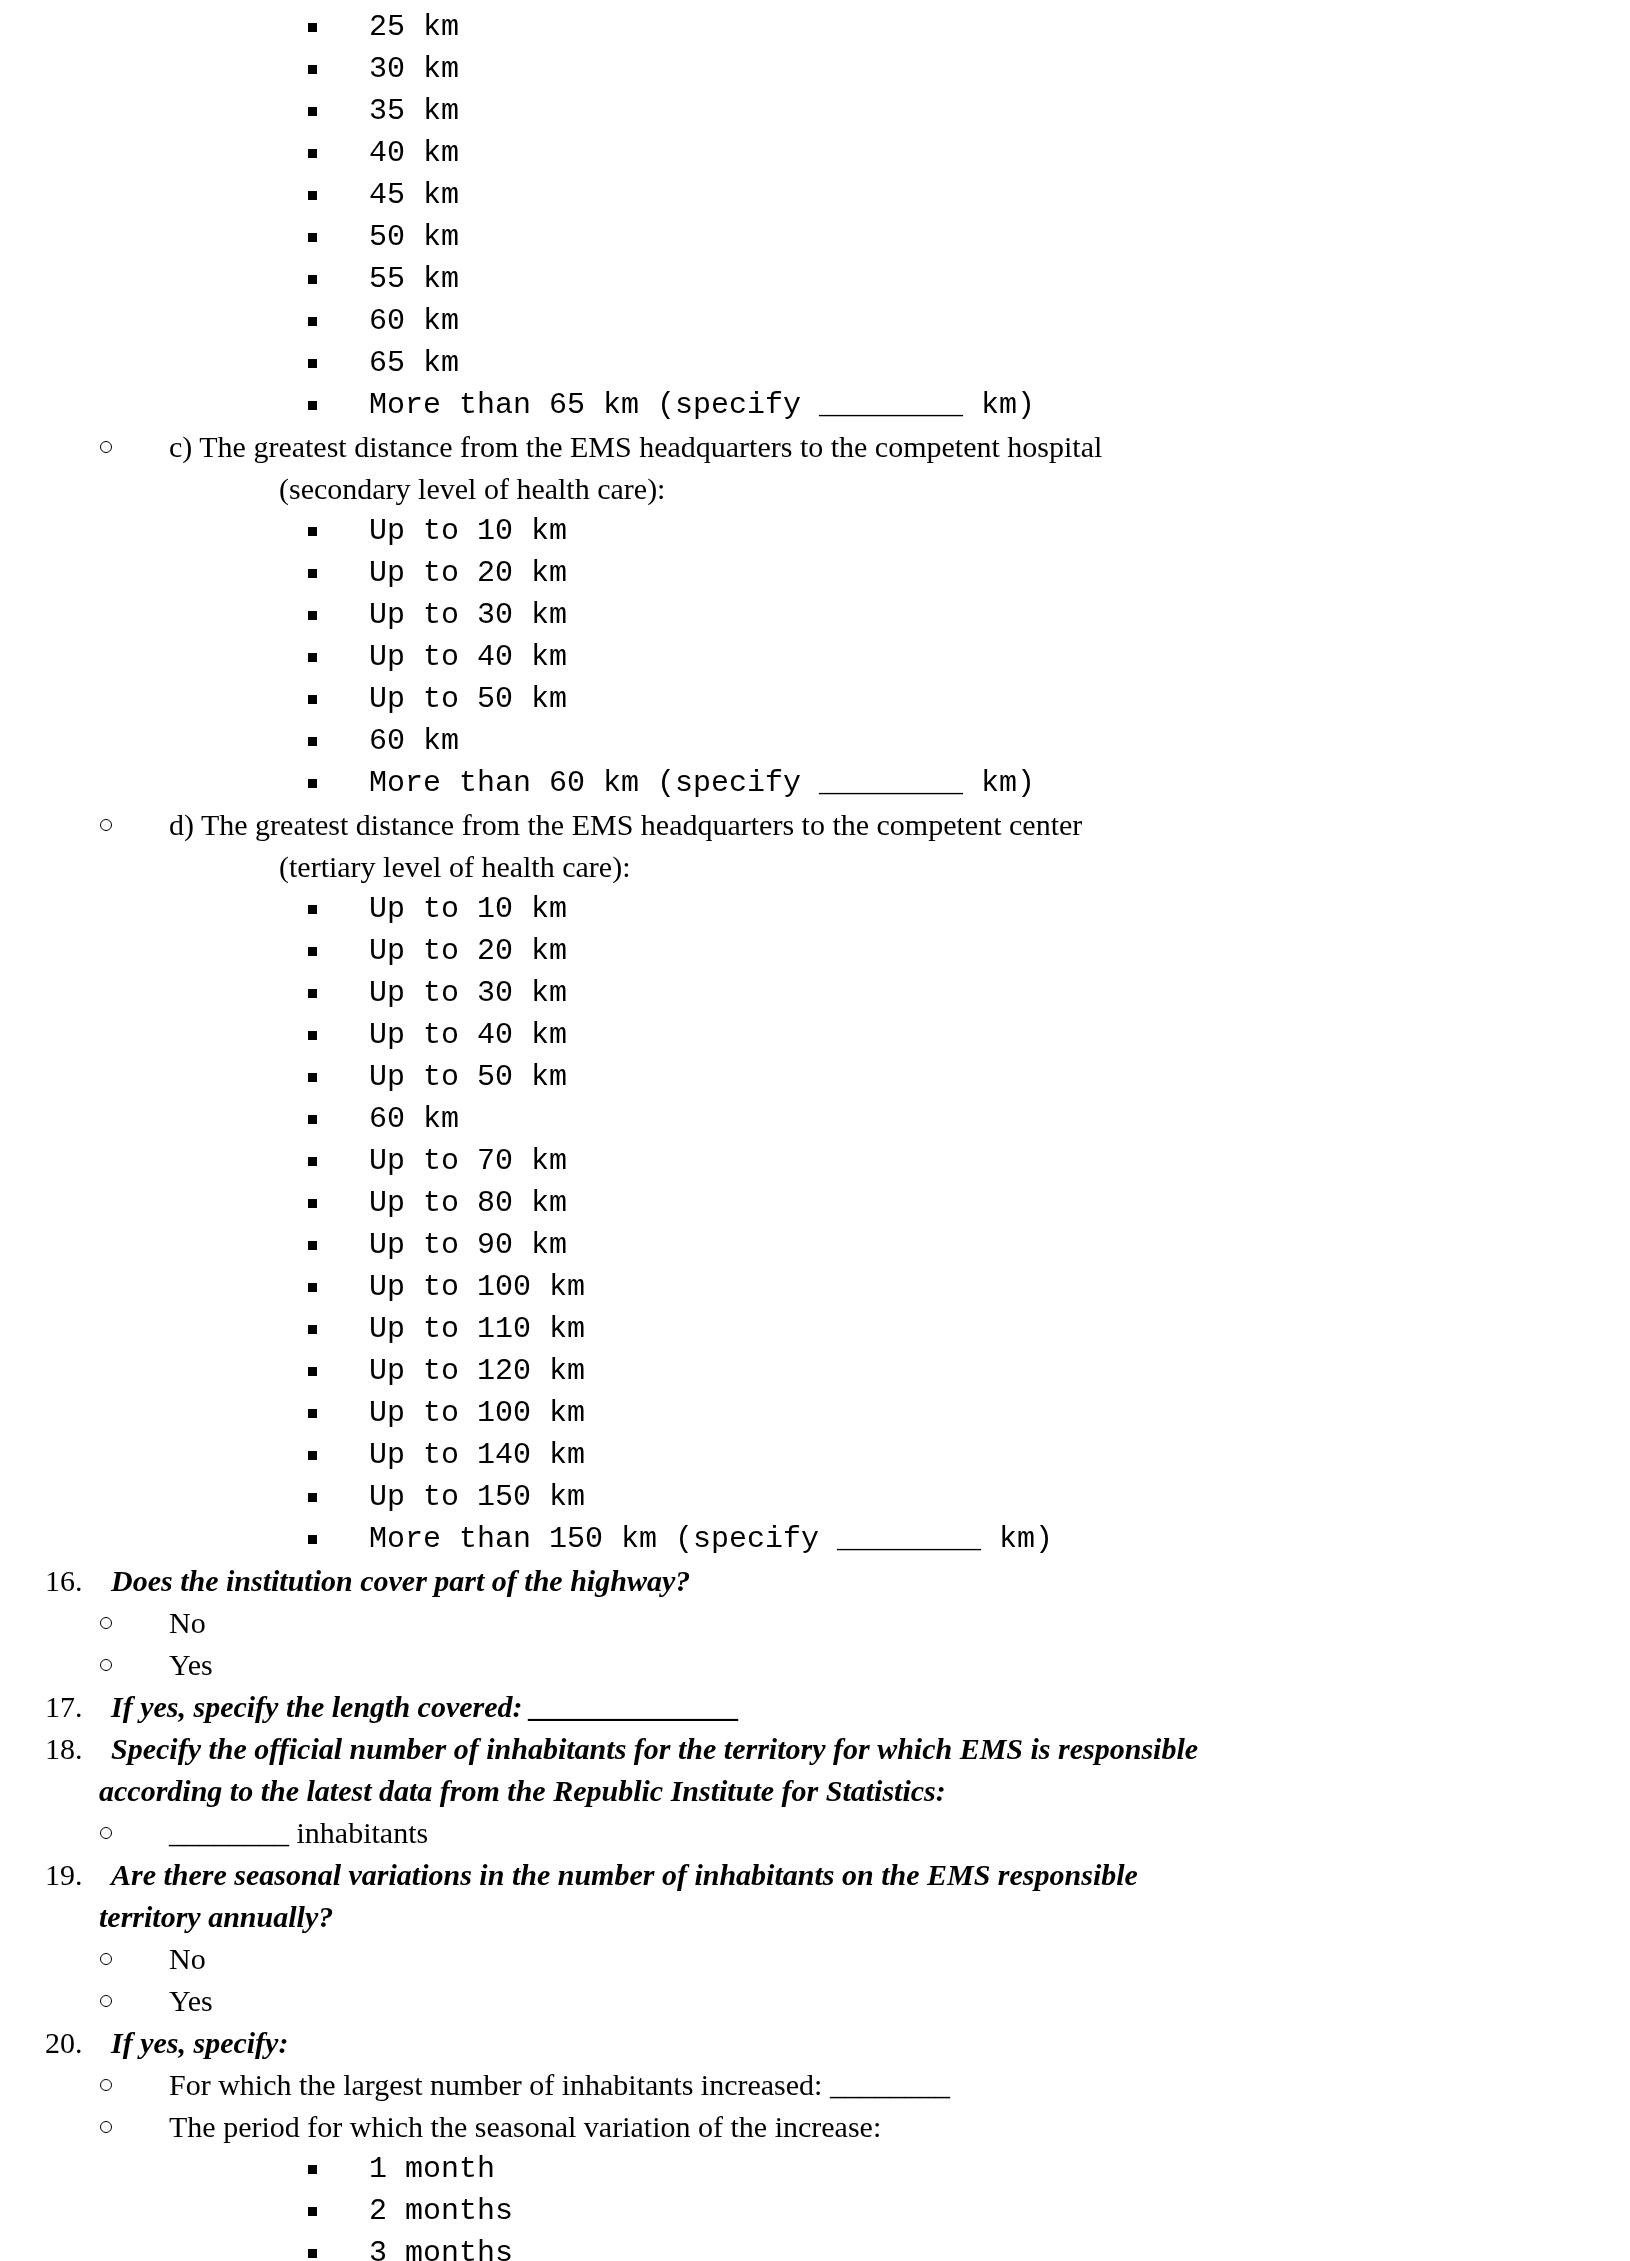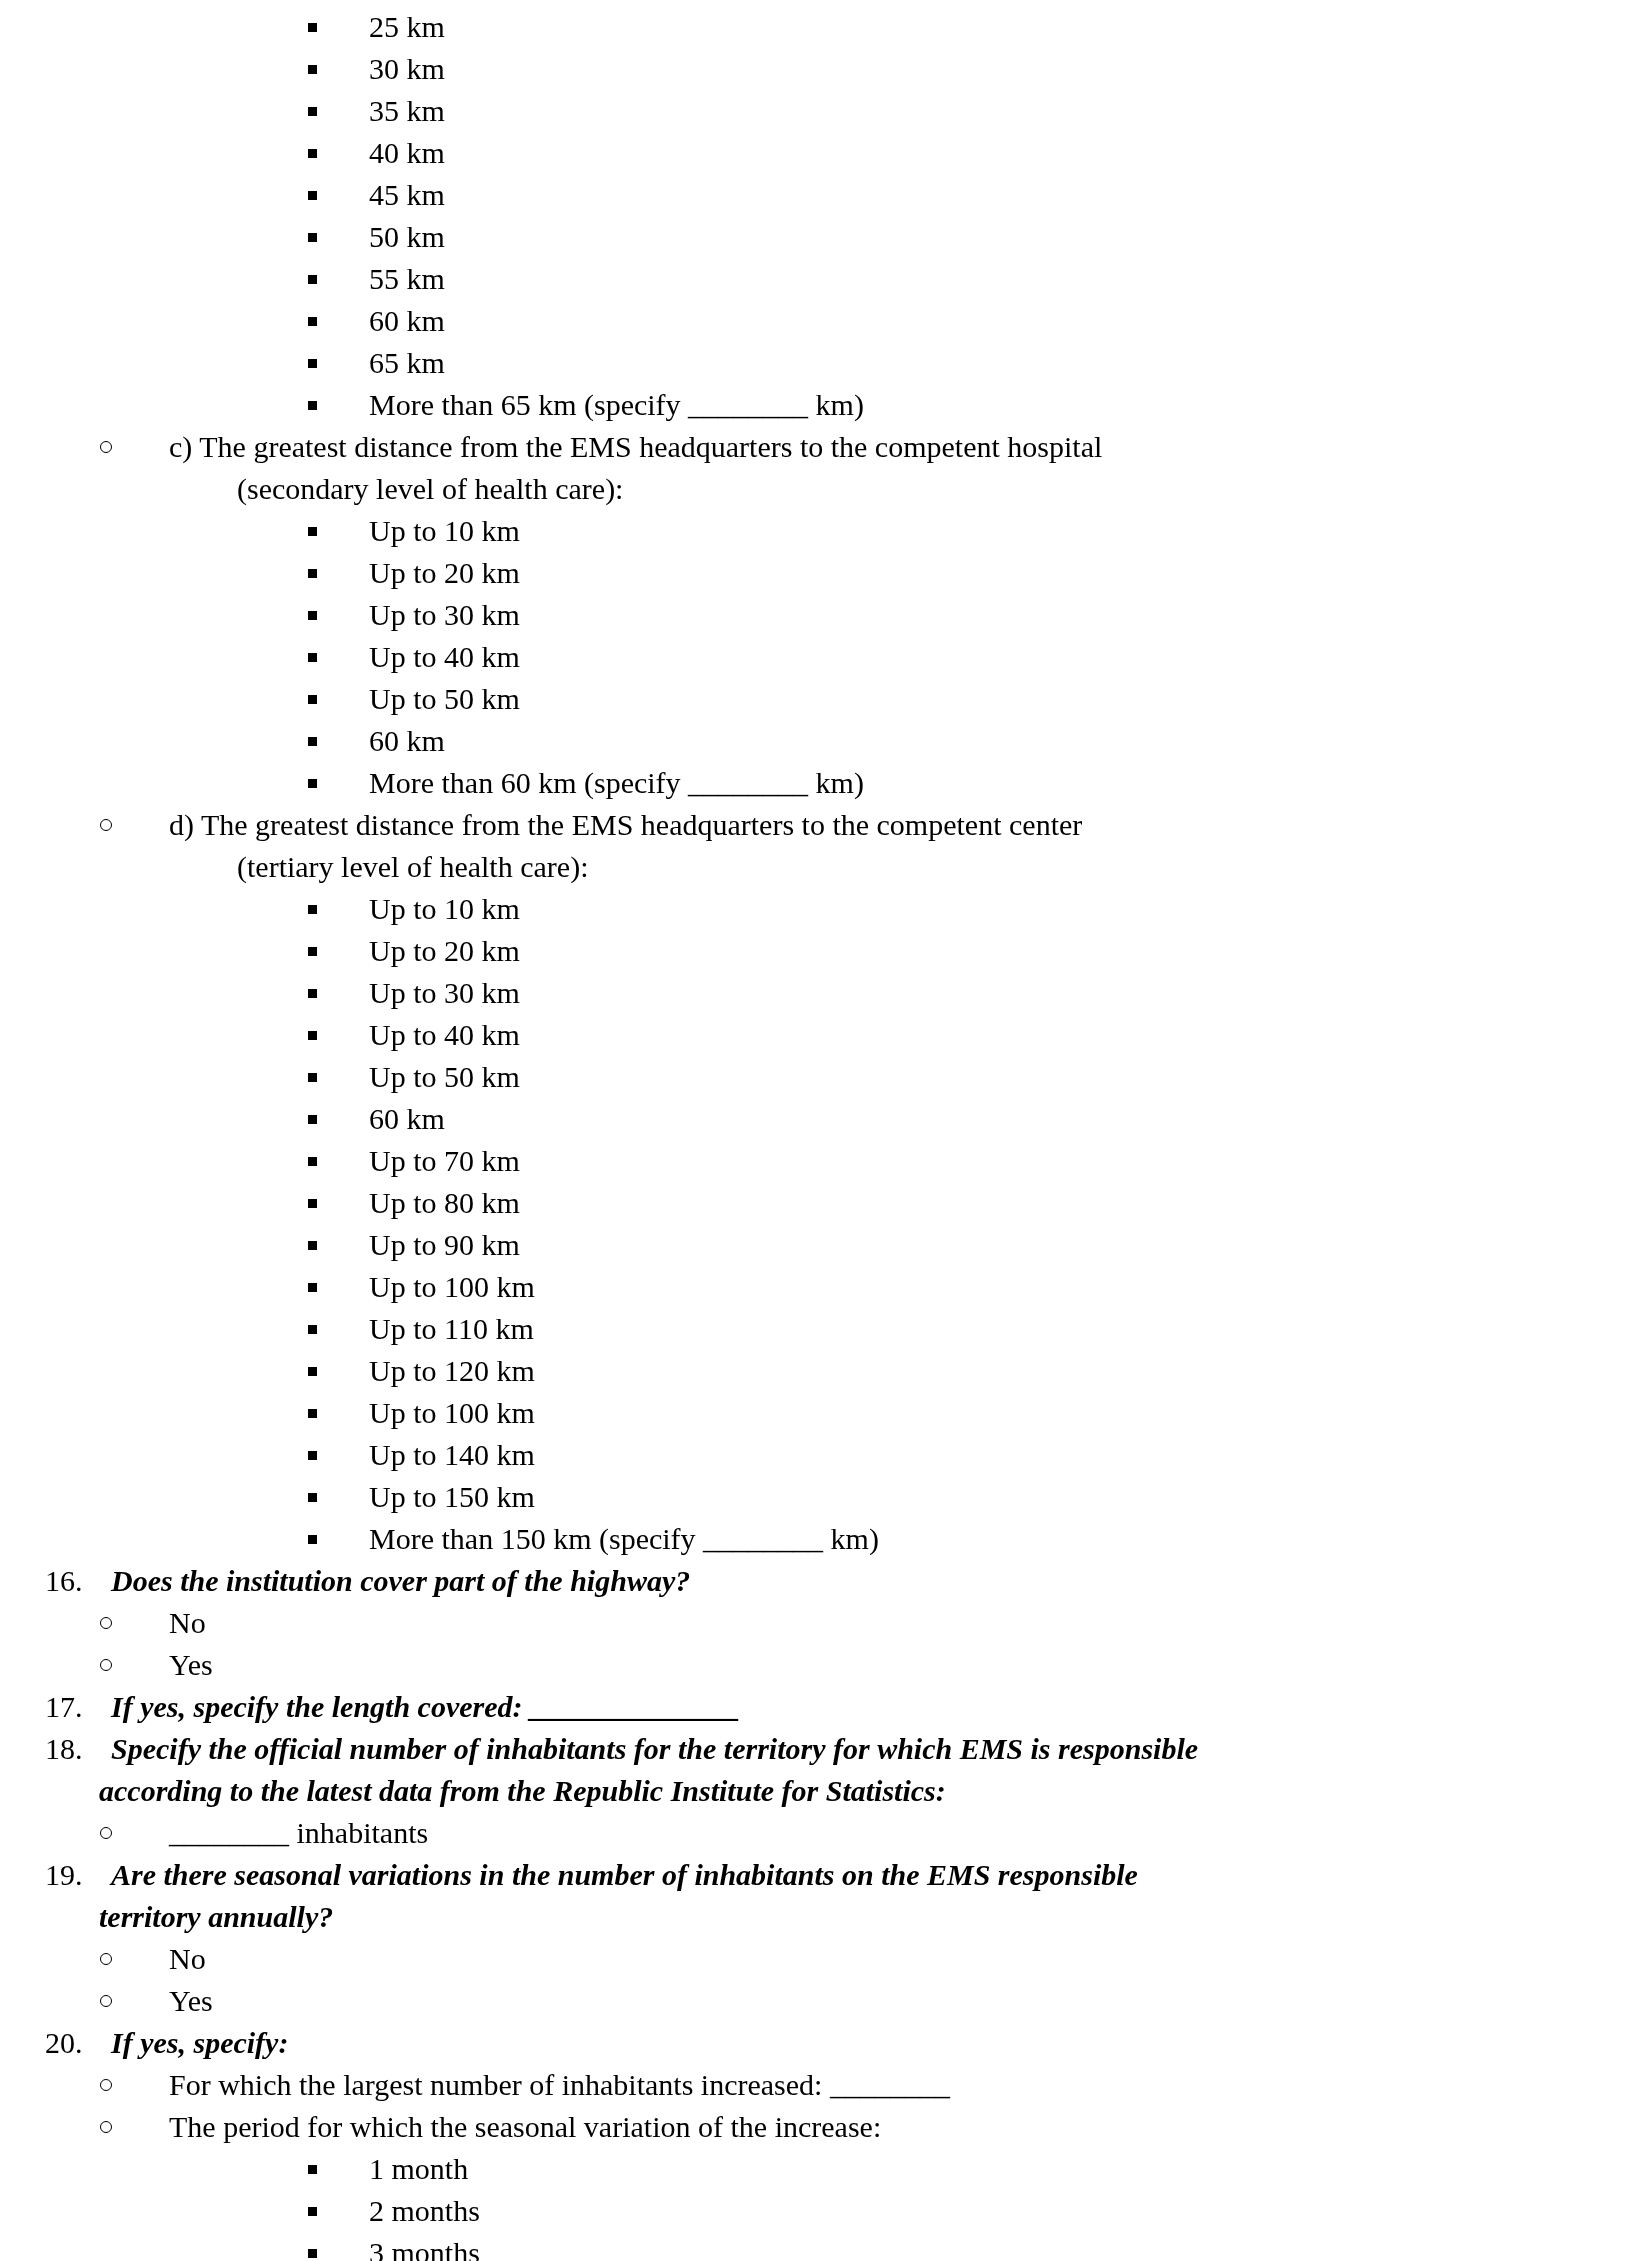--- a/index.html
+++ b/index.html
@@ -10,31 +10,31 @@
     background:#ffffff;
     color:#000000;
     font-family:"Liberation Serif","DejaVu Serif",serif;
     font-size:30px;
     line-height:42px;
     box-sizing:border-box;
     padding-top:6.3px;
     overflow:hidden;
   }
   .row{display:flex;align-items:stretch;}
-  .ind-sq{padding-left:308px;}
+  .ind-sq{padding-left:308px;font-family:Liberation Mono, monospace;}
   .ind-c{padding-left:100px;}
   .ind-q{padding-left:45px;}
   .cell-sq{flex:none;width:61px;display:flex;align-items:center;}
   .cell-c{flex:none;width:69px;display:flex;align-items:center;}
   .cell-num{flex:none;width:66px;font-weight:normal;}
   .sqb{width:8.6px;height:8.6px;background:#000;}
   .cb{width:12.2px;height:12.2px;border:1.8px solid #000;border-radius:50%;box-sizing:border-box;}
   .txt{flex:1;padding-right:68px;white-space:nowrap;}
   .bold{font-weight:bold;font-style:italic;}
-  .cont-c{padding-left:237px;}
+  .cont-c{padding-left:237px;margin-left:42px;}
   .cont-q{padding-left:99px;font-weight:bold;}
 </style>
 </head>
 <body>
 
 <div class="doc">
 
   <div class="row ind-sq">
       <span class="cell-sq">
         <span class="sqb"></span>

